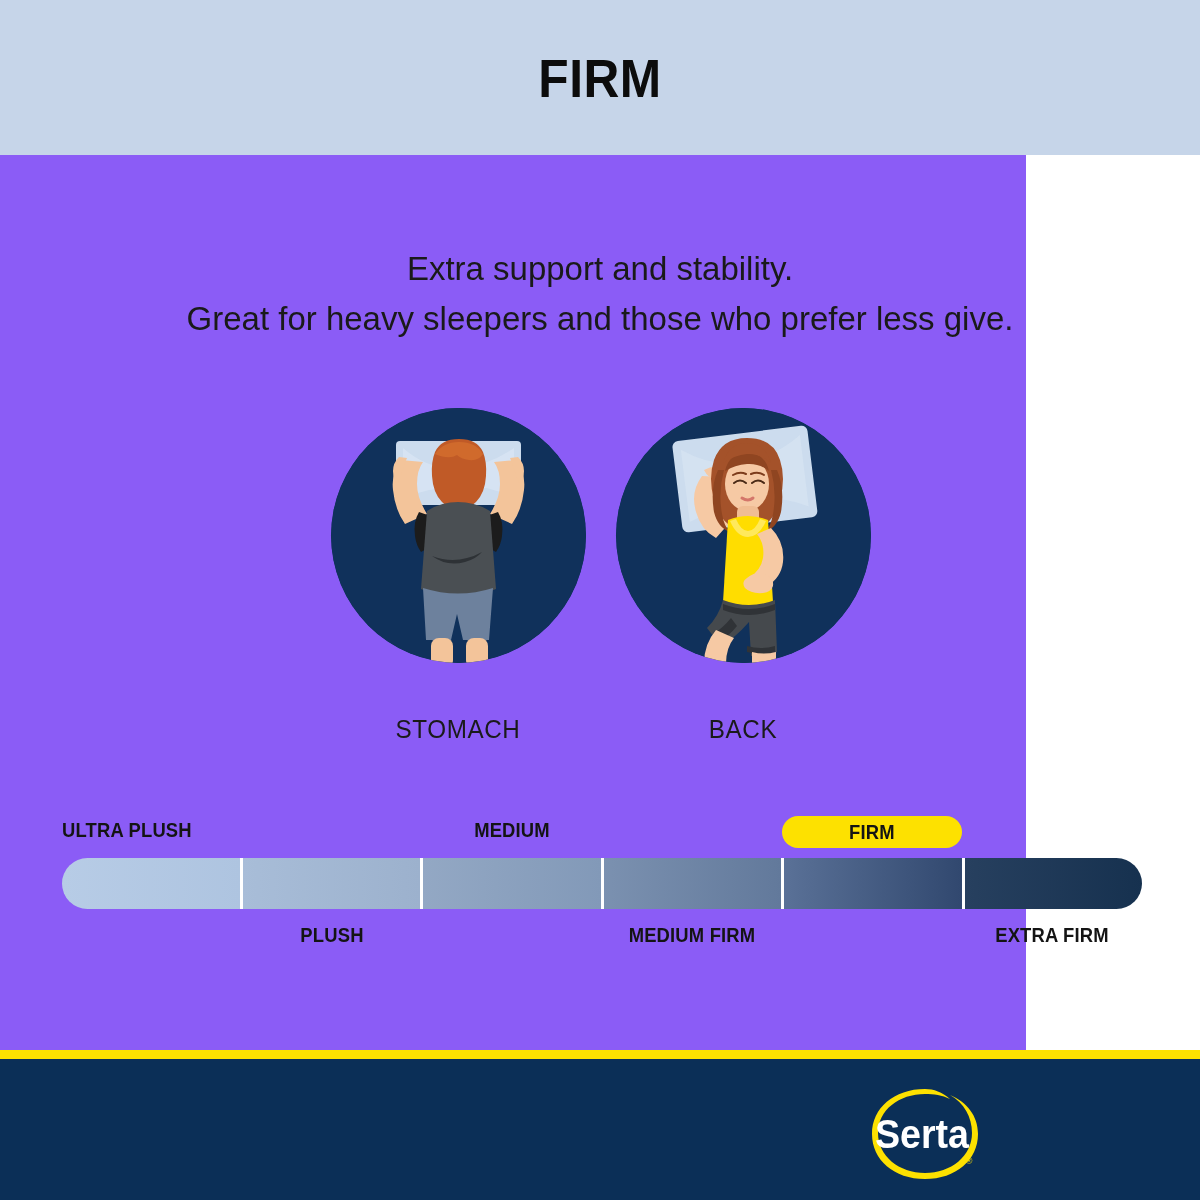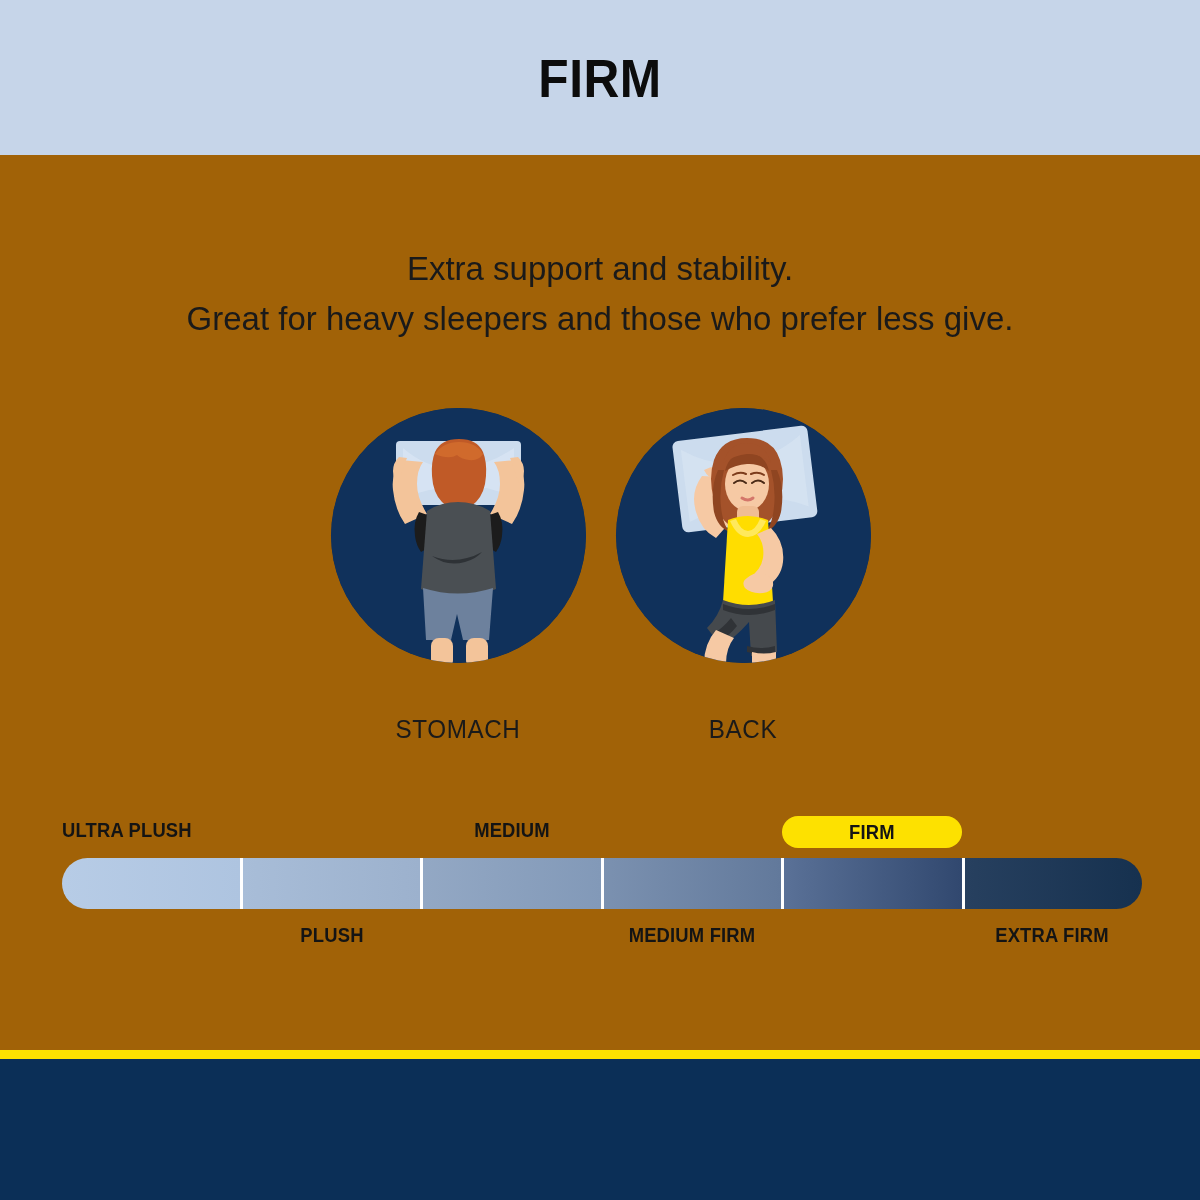--- a/index.html
+++ b/index.html
@@ -13,23 +13,23 @@
 
   body {
     font-family: "Liberation Sans", "DejaVu Sans", sans-serif;
     background: #ffffff;
     position: relative;
   }
 
   .page {
     position: absolute;
     inset: 0;
-    width: 1200px;
+    width: 1026px;
     height: 1200px;
-    background: #a16207;
+    background: #8b5cf6;
   }
 
   
   .header-band {
     position: absolute;
     left: 0;
     top: 0;
     width: 1200px;
     height: 155px;
     background: #c6d5e9;
@@ -323,14 +323,26 @@
     <div class="scale-label-bot" style="left:180px;width:180px;">PLUSH</div>
 
     <div class="scale-label-bot" style="left:540px;width:180px;">MEDIUM FIRM</div>
 
     <div class="scale-label-bot" style="left:900px;width:180px;">EXTRA FIRM</div>
   </div>
 
   <div class="footer-stripe"></div>
   <div class="footer-band"></div>
 
+  <div class="serta-logo">
+    <svg viewBox="0 0 122 104" xmlns="http://www.w3.org/2000/svg">
+
+      <path d="M61 7 C30 7 8 26 8 52 C8 78 30 97 61 97 C92 97 114 78 114 52 C114 34 103 20 86 13
+               C100 21 108 35 108 51 C108 74 87 91 61 91 C35 91 14 74 14 51 C14 28 35 12 61 12 C70 12 78 13 86 17
+               C78 10 70 7 61 7 Z" fill="#fde100"></path>
+
+      <text x="58" y="66" text-anchor="middle" font-family="'Liberation Sans Narrow','Liberation Sans',sans-serif" font-size="40" font-weight="700" fill="#ffffff" transform="scale(0.94,1) translate(3.7,0)">Serta</text>
+
+      <text x="105" y="82" text-anchor="middle" font-family="'Liberation Sans','DejaVu Sans',sans-serif" font-size="9" fill="#fde100">®</text>
+    </svg>
+  </div>
 
 </div>
 
 </body></html>

